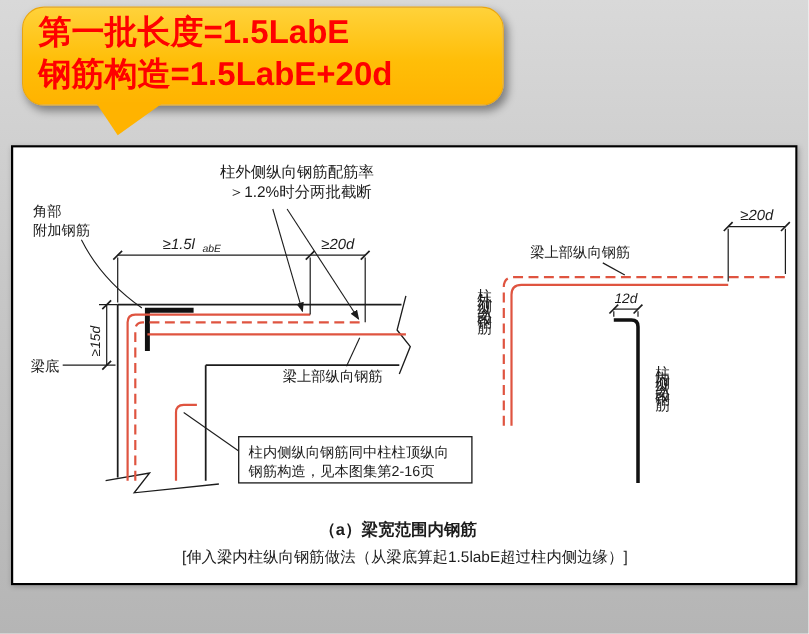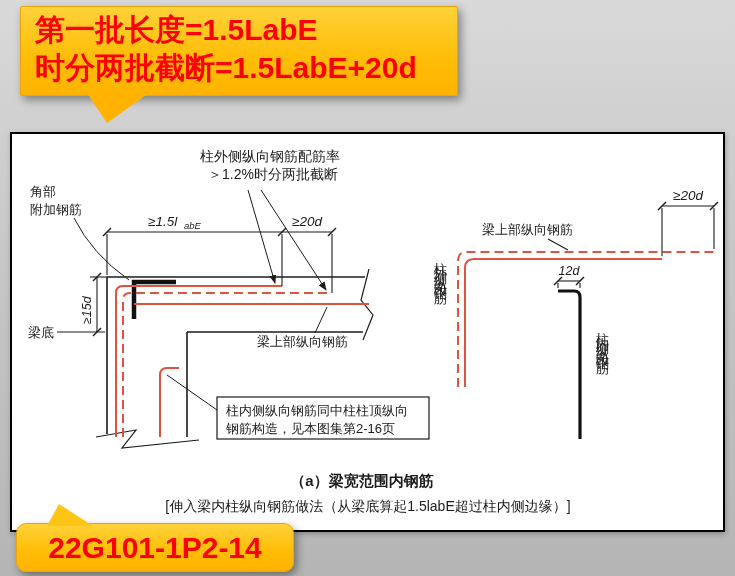--- a/index.html
+++ b/index.html
@@ -6,21 +6,21 @@
   .stage{
     position:relative;width:735px;height:576px;overflow:hidden;
     background:linear-gradient(180deg,#d9d9d9 0%,#c7c7c7 45%,#b5b5b5 100%);
     font-family:"Liberation Sans","DejaVu Sans",sans-serif;
   }
   .panel{
     position:absolute;left:10px;top:112px;width:711px;height:396px;
     background:#ffffff;border:2px solid #000;box-shadow:1px 2px 5px rgba(0,0,0,.25);margin-top:20px;
   }
   .callout{
-    position:absolute;z-index:5;border-radius:2px;
+    position:absolute;z-index:5;border-radius:20px;
     background:linear-gradient(180deg,#ffd23a 0%,#ffbe08 55%,#ffb300 100%);
     border:1px solid #eaa50c;
     box-shadow:3px 4px 8px rgba(0,0,0,.4);
     color:#ff0000;font-weight:700;
   }
   .callout-top{left:20px;top:6px;width:422px;height:84px;padding:4px 0 0 14px;
     font-size:30px;line-height:38px;}
   .callout-bottom{left:16px;top:523px;width:276px;height:47px;
     font-size:30px;line-height:47px;text-align:center;border-radius:10px;}
   .tail{position:absolute;width:0;height:0;}
@@ -37,21 +37,21 @@
   svg text{fill:#1c1c1c;font-family:"Liberation Sans","DejaVu Sans",sans-serif;}
   .dimtxt{font-style:italic;}
 </style>
 </head>
 <body>
 
 <div class="stage">
 
   <div class="callout callout-top">
     <div>第一批长度=1.5LabE</div>
-    <div>时分两批截断=1.5LabE+20d</div>
+    <div>钢筋构造=1.5LabE+20d</div>
     <div class="tail tail-down"></div>
   </div>
 
   <div class="panel">
     <svg width="711" height="396" viewBox="0 0 711 396">
       <defs>
         <marker id="arr" markerWidth="9" markerHeight="7" refX="8" refY="3.5" orient="auto">
           <path d="M0,0 L9,3.5 L0,7 z" fill="#1c1c1c"></path>
         </marker>
       </defs>
@@ -138,18 +138,14 @@
 
       <text x="350" y="352" font-size="15" text-anchor="middle" font-weight="600">（a）梁宽范围内钢筋</text>
       <text x="356" y="377" font-size="14" text-anchor="middle">[伸入梁内柱纵向钢筋做法（从梁底算起1.5labE超过柱内侧边缘）]</text>
     </svg>
 
     
     <div class="vlabel" style="left:419px;top:117px;">柱外侧纵向钢筋</div>
     <div class="vlabel" style="left:581px;top:187px;">柱内侧纵向钢筋</div>
   </div>
 
-  <div class="callout callout-bottom">
-    <div>22G101-1P2-14</div>
-    <div class="tail tail-up"></div>
-  </div>
 
 </div>
 
 </body></html>

